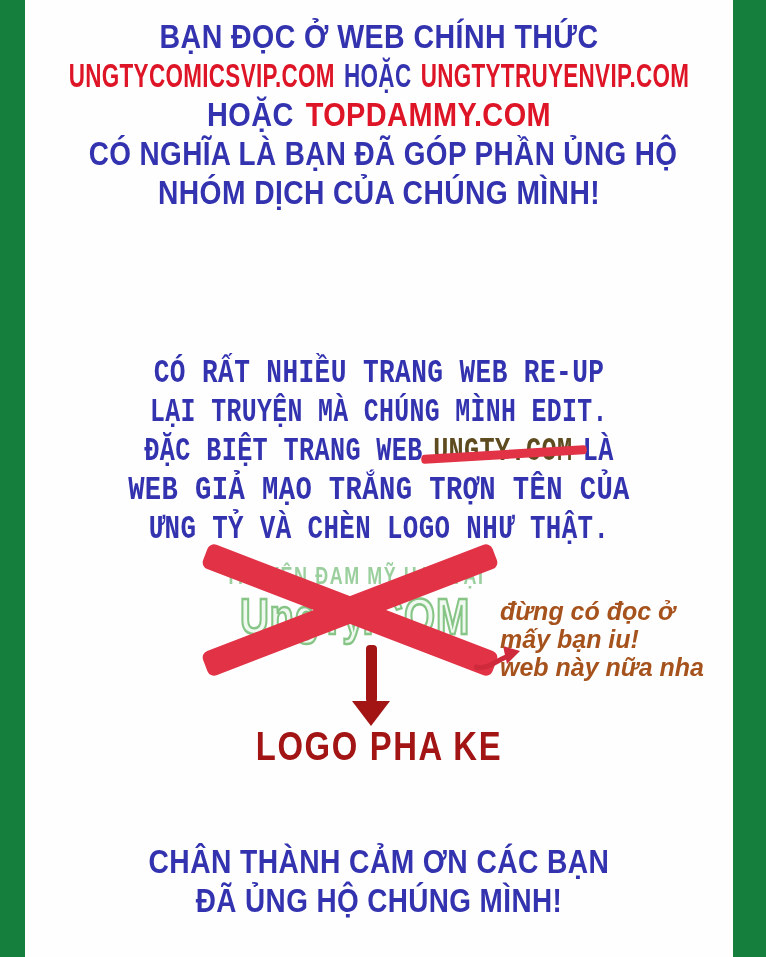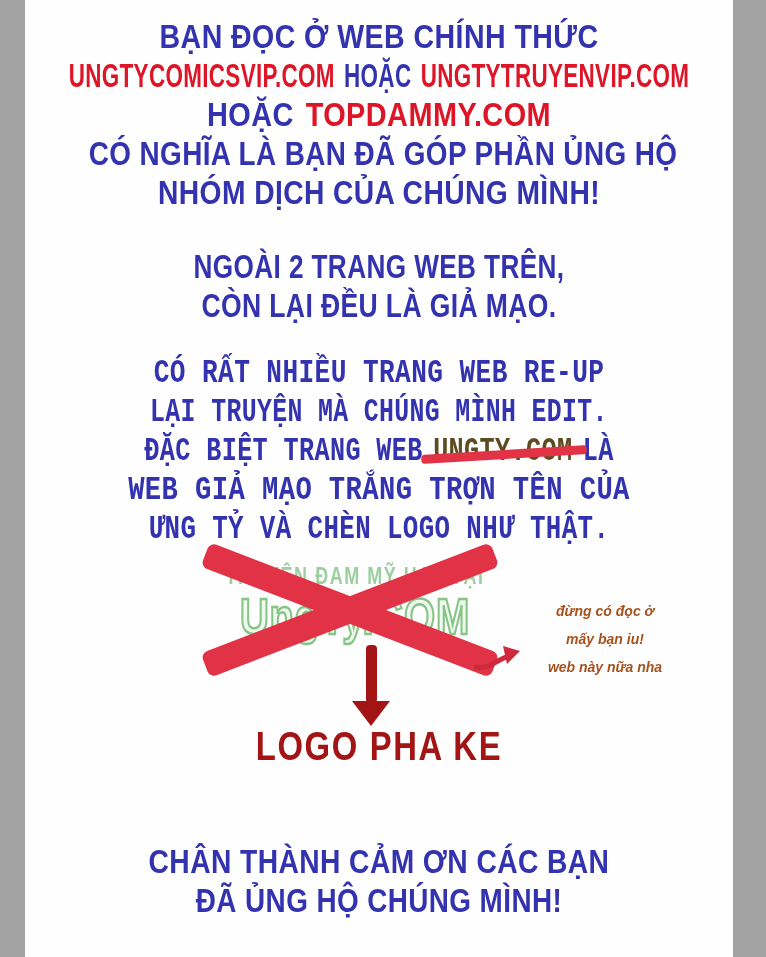--- a/index.html
+++ b/index.html
@@ -3,21 +3,21 @@
 <meta charset="utf-8">
 <style>
   html,body{margin:0;padding:0;}
   body{
     width:766px;height:957px;
     font-family:"Liberation Sans",sans-serif;
     background:#ffffff;
   }
   .page{
     position:relative;width:766px;height:957px;
-    background:#a3a3a3;overflow:hidden;
+    background:#15803d;overflow:hidden;
   }
   .content{
     position:absolute;left:25px;top:0;width:708px;height:957px;
     background:#fffeff;
   }
   
   .artifact-pink{
     position:absolute;left:30px;top:0;width:23px;height:5px;
     background:#eab6bd;
   }
@@ -79,22 +79,22 @@
     background:var(--cross_red);border-radius:7px;
   }
   .x-bar.b1{transform:rotate(21deg);}
   .x-bar.b2{transform:rotate(-21deg);}
 
   
   .note-arrow{position:absolute;left:449px;top:642px;width:48px;height:30px;}
 
   
   .note{
-    position:absolute;left:475px;top:597px;width:210px;text-align:center;
-    font-size:14px;font-weight:700;font-style:italic;line-height:28px;
+    position:absolute;left:475px;top:597px;width:210px;
+    font-size:25px;font-weight:700;font-style:italic;line-height:28px;
     color:var(--note_brown);letter-spacing:0;
   }
 
   
   .down-arrow{position:absolute;left:327px;top:645px;width:39px;height:82px;}
   .down-arrow .shaft{
     position:absolute;left:14px;top:0;width:11px;height:58px;
     background:var(--dark_red);border-radius:4px;
   }
   .down-arrow .head{
@@ -130,24 +130,20 @@
         <span class="red">UNGTYTRUYENVIP.COM</span>
       </div>
       <div class="flexline" style="--sx:.85">
         <span class="blue">HOẶC</span>
         <span class="red">TOPDAMMY.COM</span>
       </div>
       <div class="line blue" style="--sx:.82">CÓ NGHĨA LÀ BẠN ĐÃ GÓP PHẦN ỦNG HỘ</div>
       <div class="line blue" style="--sx:.83">NHÓM DỊCH CỦA CHÚNG MÌNH!</div>
     </div>
 
-    <div class="block blk-notice">
-      <div class="line blue" style="--sx:.77">NGOÀI 2 TRANG WEB TRÊN,</div>
-      <div class="line blue" style="--sx:.78">CÒN LẠI ĐỀU LÀ GIẢ MẠO.</div>
-    </div>
 
     <div class="block blk-warning">
       <div class="line blue" style="--sx:.77">CÓ RẤT NHIỀU TRANG WEB RE-UP</div>
       <div class="line blue" style="--sx:.73">LẠI TRUYỆN MÀ CHÚNG MÌNH EDIT.</div>
       <div class="flexline" style="--sx:.74">
         <span class="blue">ĐẶC BIỆT TRANG WEB</span>
         <span class="fake-domain">UNGTY.COM</span>
         <span class="blue">LÀ</span>
       </div>
       <div class="line blue" style="--sx:.80">WEB GIẢ MẠO TRẮNG TRỢN TÊN CỦA</div>

